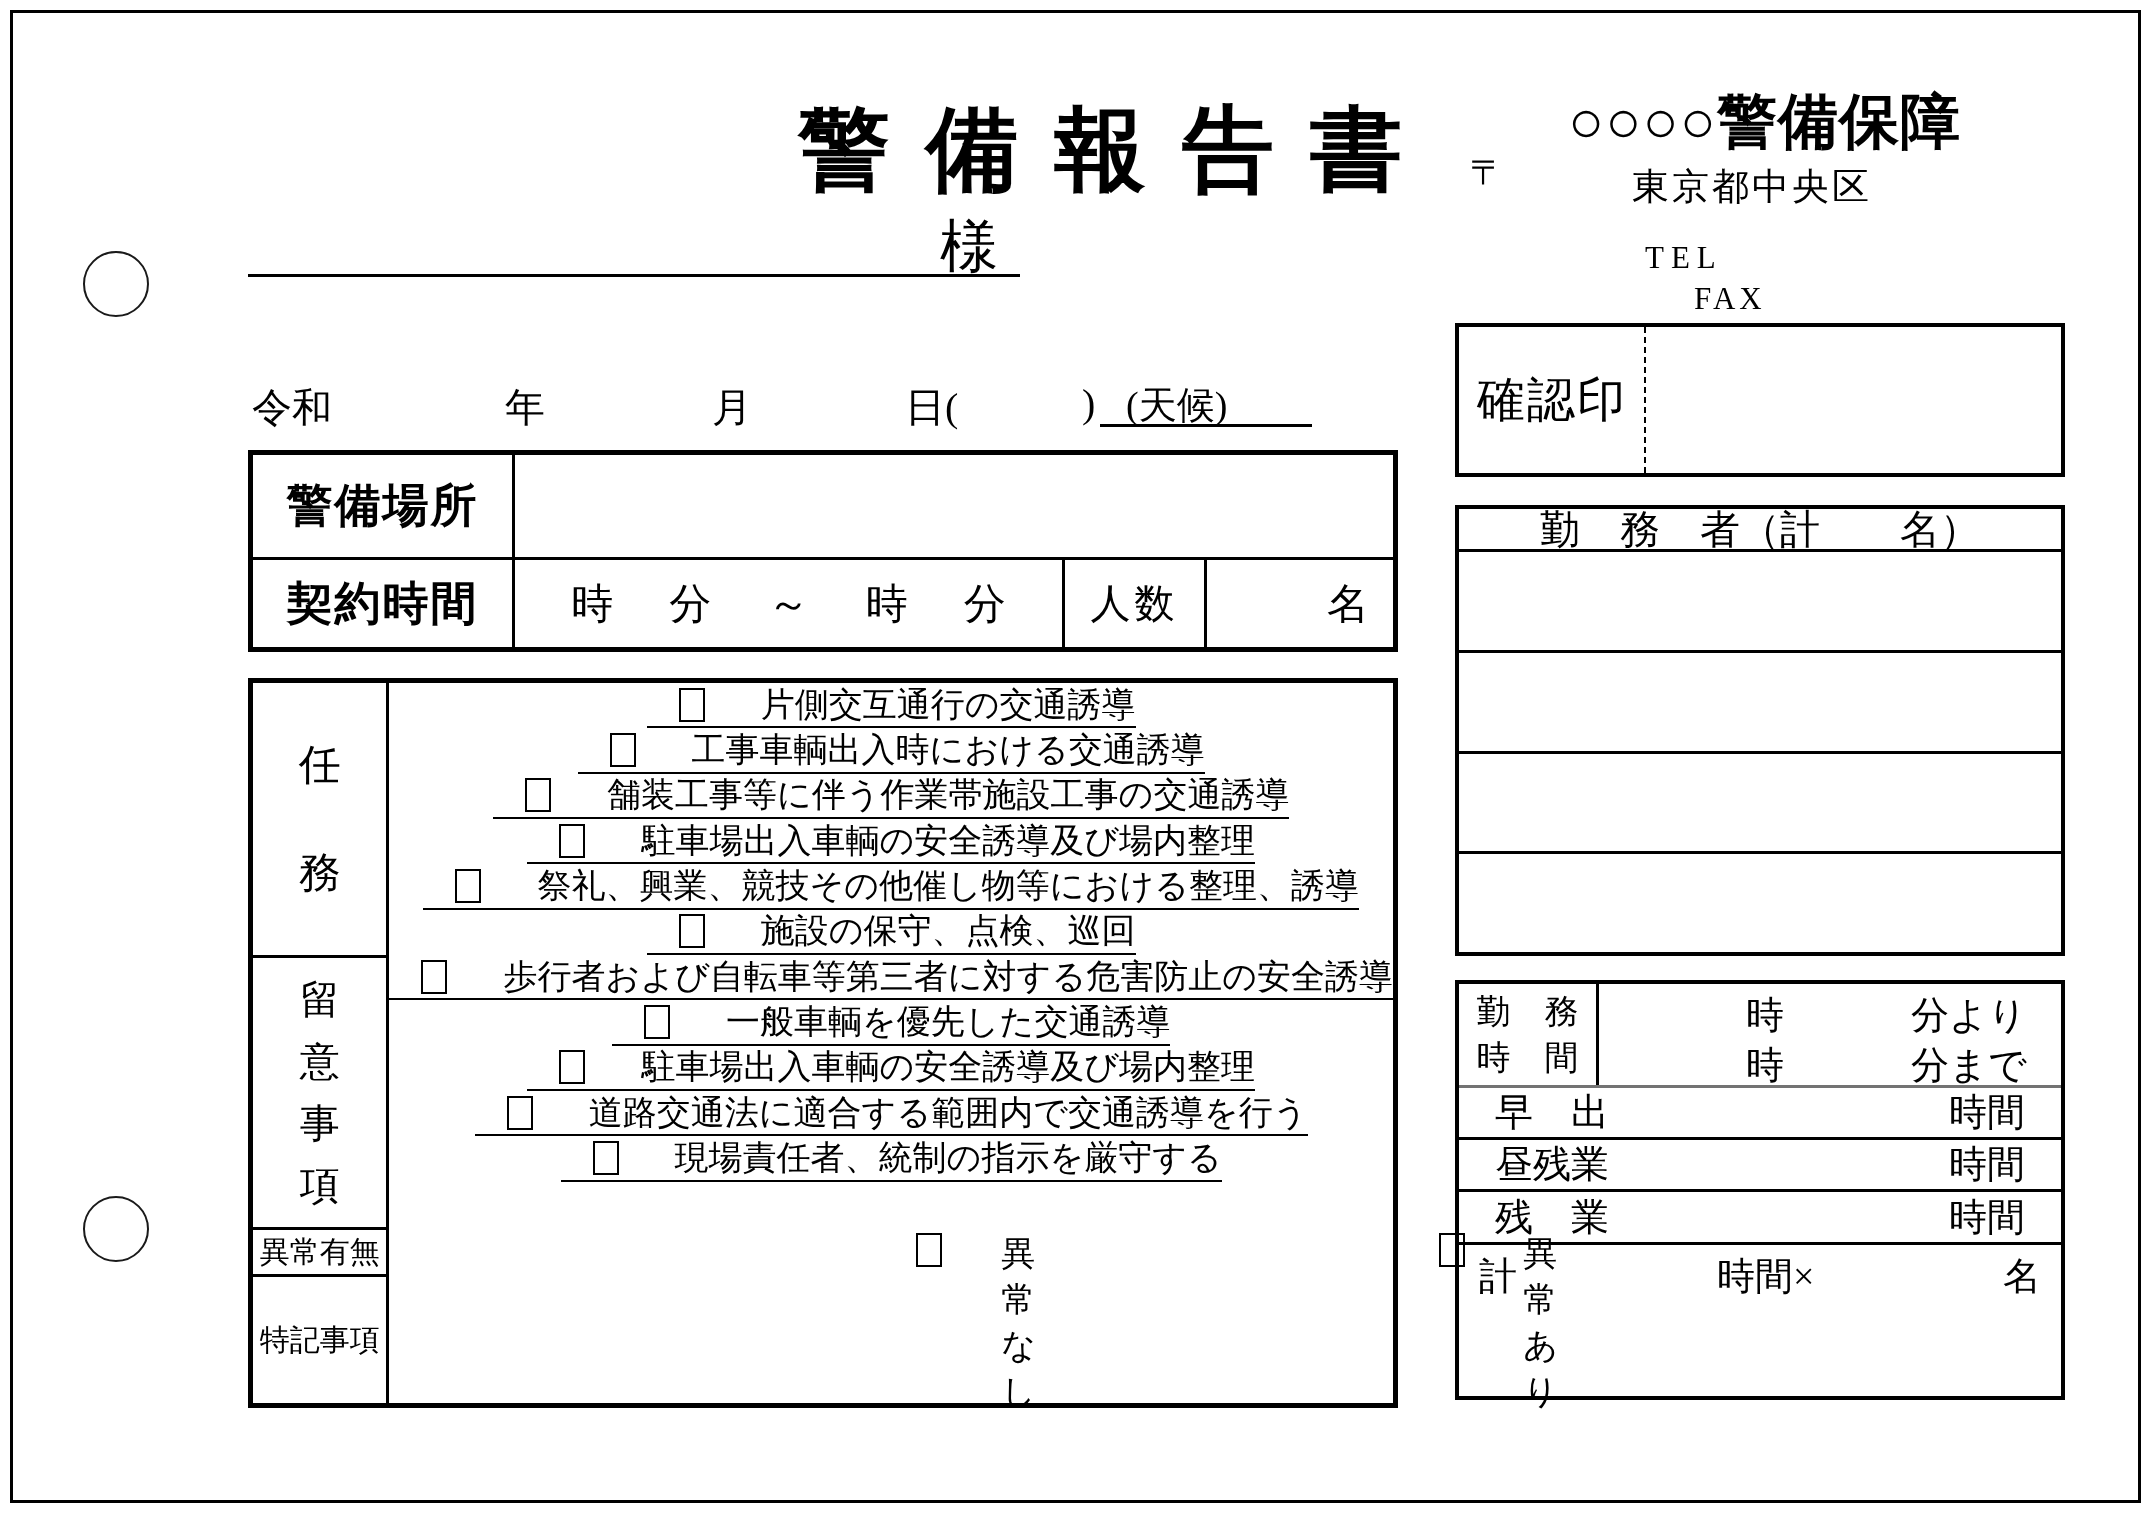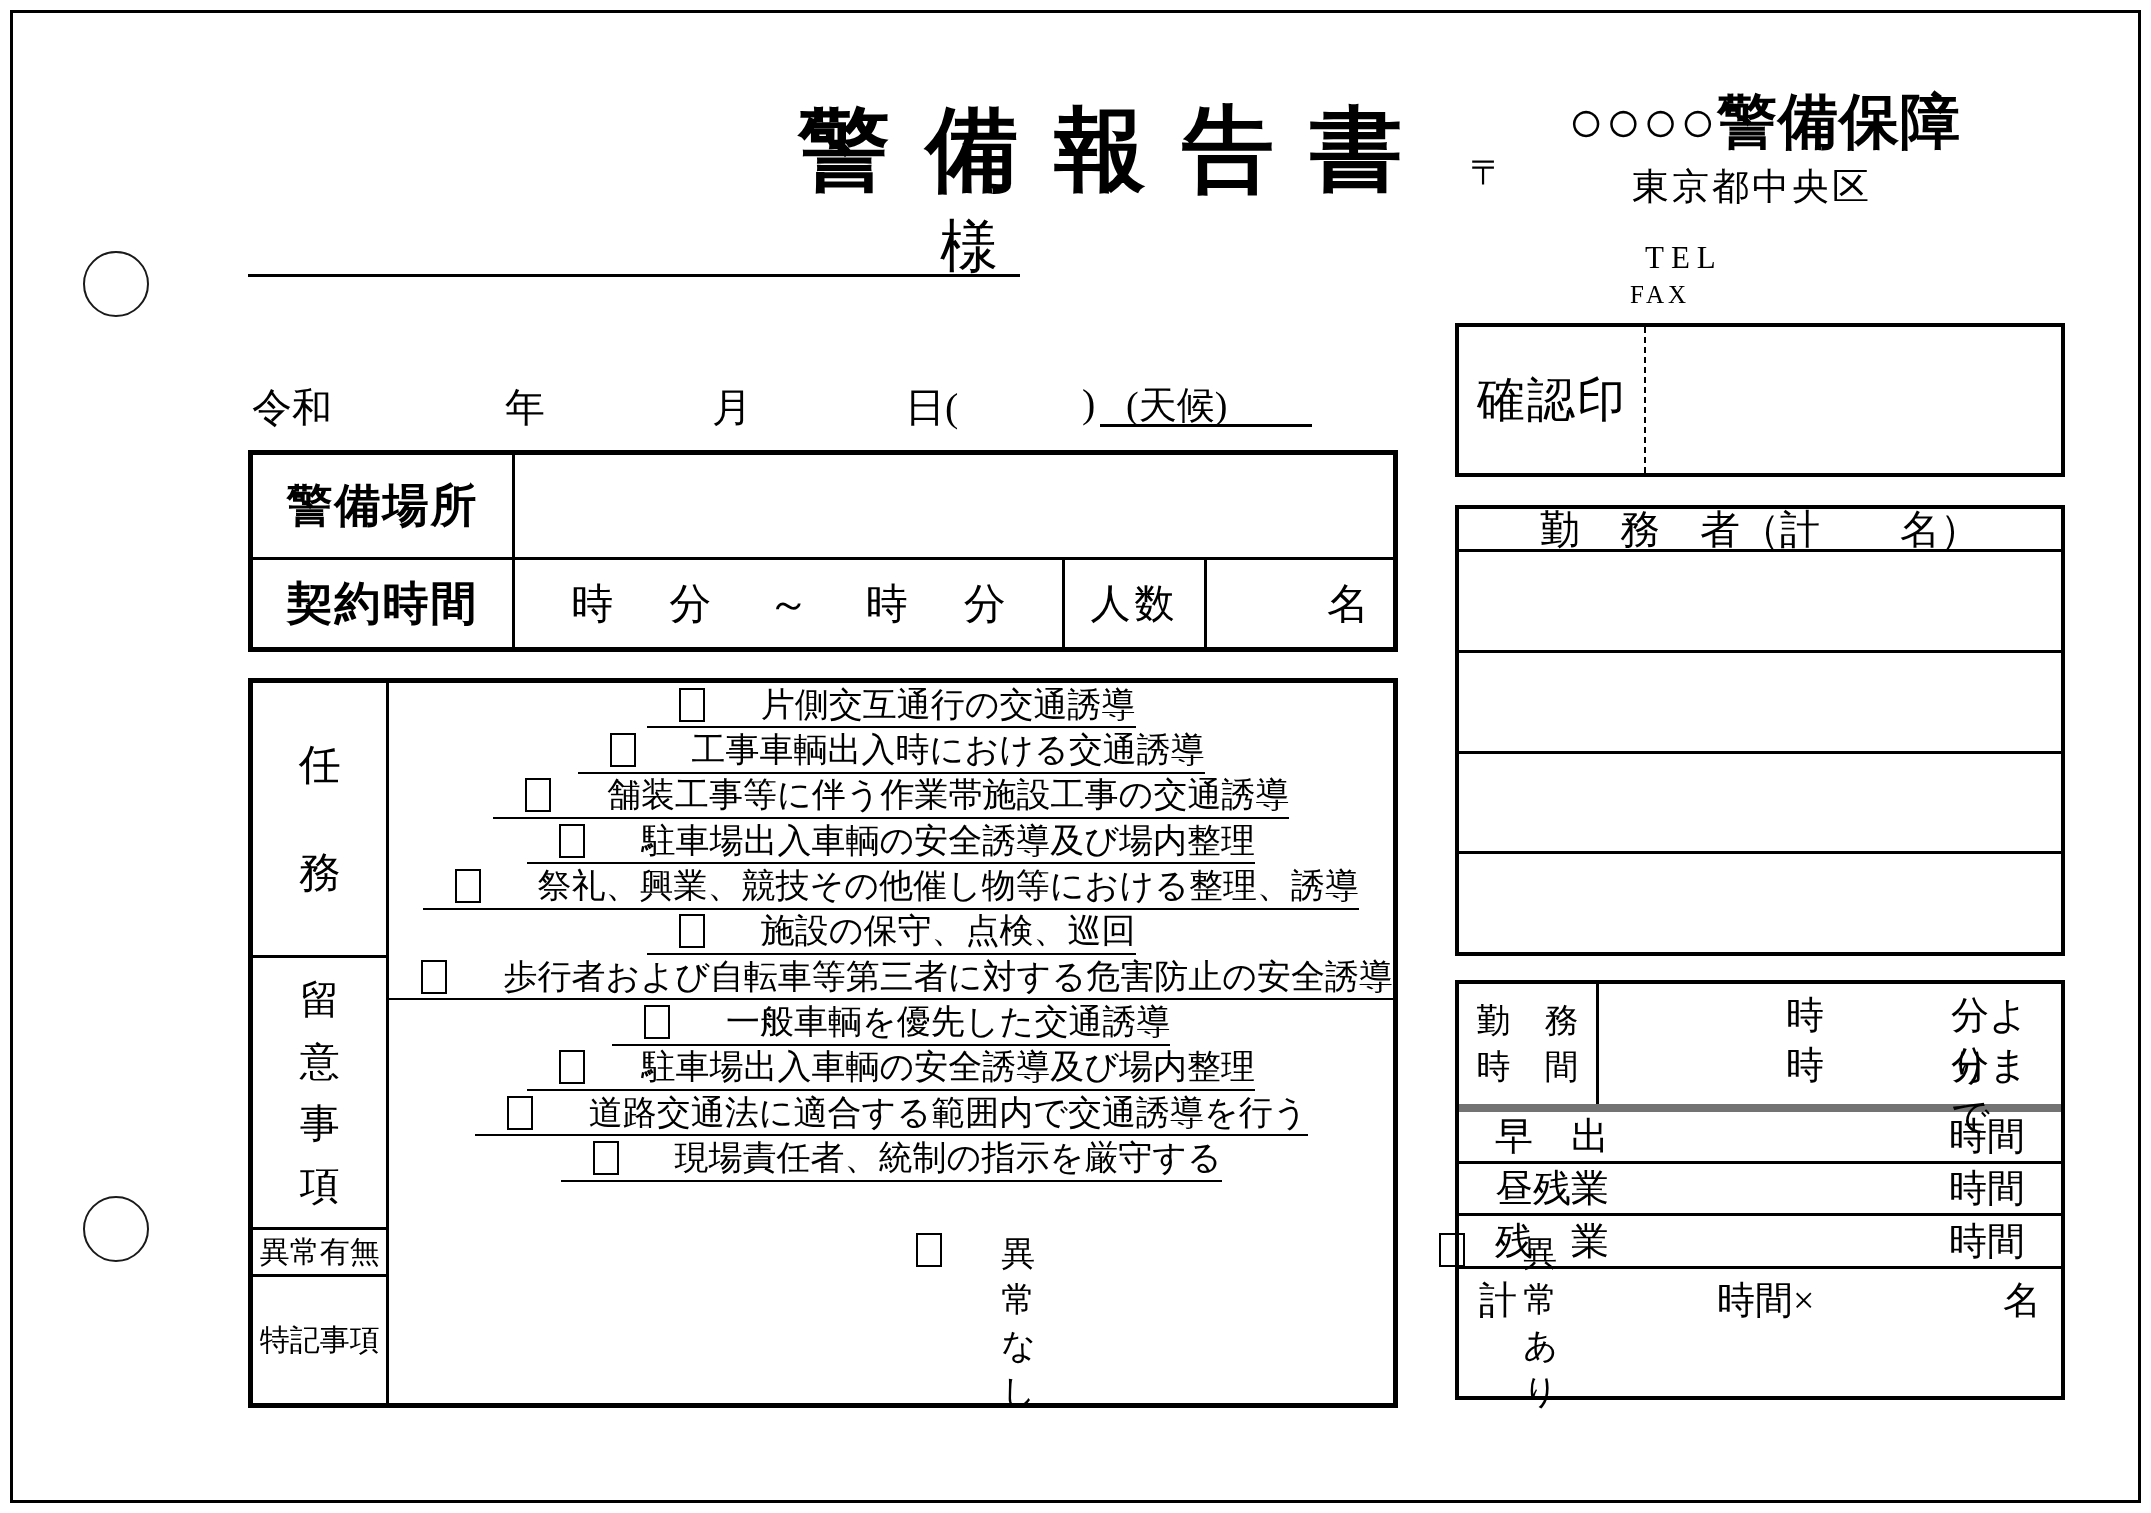--- a/index.html
+++ b/index.html
@@ -29,21 +29,21 @@
     font-weight:bold; font-size:92px; letter-spacing:36px; text-indent:36px;
     white-space:nowrap;
   }
   .postal { position:absolute; left:1470px; top:150px; font-size:34px; }
   .company {
     position:absolute; left:1568px; top:82px; font-size:60px; font-weight:bold;
     white-space:nowrap; letter-spacing:1px;
   }
   .address { position:absolute; left:1632px; top:162px; font-size:37px; letter-spacing:3px; }
   .tel { position:absolute; left:1645px; top:240px; font-size:31px; letter-spacing:7px; }
-  .fax { position:absolute; left:1630px; top:281px; font-size:25px; letter-spacing:4px; }
+  .fax { position:absolute; left:1694px; top:281px; font-size:31px; letter-spacing:4px; }
   .sama {
     position:absolute; left:940px; top:208px; font-size:58px; font-weight:500;
     font-family:"Liberation Sans","DejaVu Sans",sans-serif;
   }
   .name-line { position:absolute; left:248px; top:274px; width:772px; border-bottom:3px solid #000; }
 
   .dateline { position:absolute; top:380px; font-size:40px; white-space:nowrap; }
   .d-era   { left:252px; }
   .d-year  { left:505px; }
   .d-month { left:712px; }
@@ -116,21 +116,21 @@
   }
   .wt-header { height:43px; border-bottom:3px solid #000; display:flex; align-items:center;
     justify-content:center; font-size:40px; white-space:nowrap; }
   .wt-row { flex:1; border-bottom:3px solid #000; }
   .wt-row:last-child { border-bottom:none; }
 
   .time-block {
     position:absolute; left:1455px; top:980px; width:610px; height:420px;
     border:4px solid #000; display:flex; flex-direction:column; font-size:38px;
   }
-  .tb-worktime { height:128px; border-bottom:8px solid #737373; display:flex;gap:40px; }
+  .tb-worktime { height:104px; border-bottom:3px solid #737373; display:flex; }
   .twt-label { width:140px; border-right:3px solid #000; display:flex; flex-direction:column;
     align-items:center; justify-content:center; font-size:34px; line-height:1.35; }
   .twt-content { flex:1; position:relative; }
   .twt-line1, .twt-line2 { position:absolute; left:0; right:0; height:50px; }
   .twt-line1 { top:0; } .twt-line2 { top:50px; }
   .twt-hour { position:absolute; left:147px; top:6px; }
   .twt-min  { position:absolute; left:312px; top:6px; }
   .tb-row { height:52px; border-bottom:3px solid #000; display:flex; align-items:center;
     justify-content:space-between; padding:0 36px; }
   .tb-row.r3 { height:53px; }

